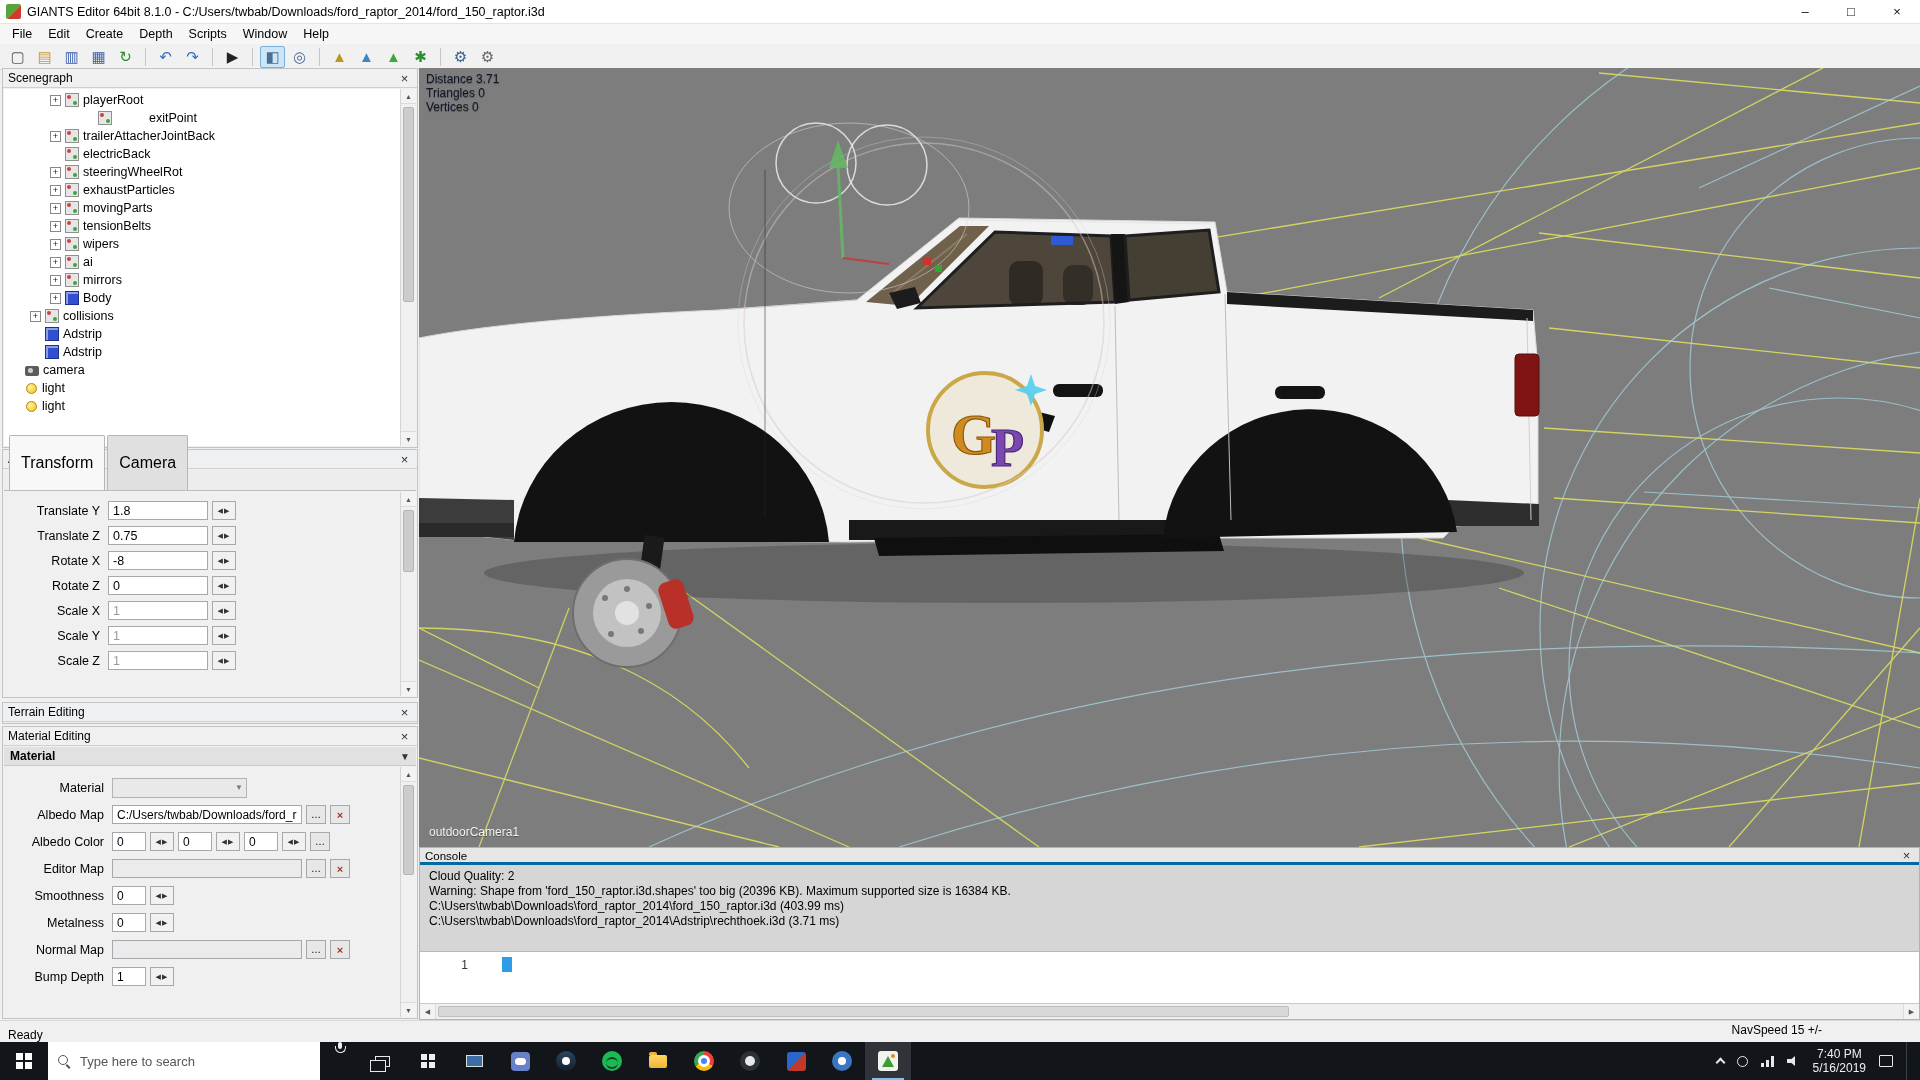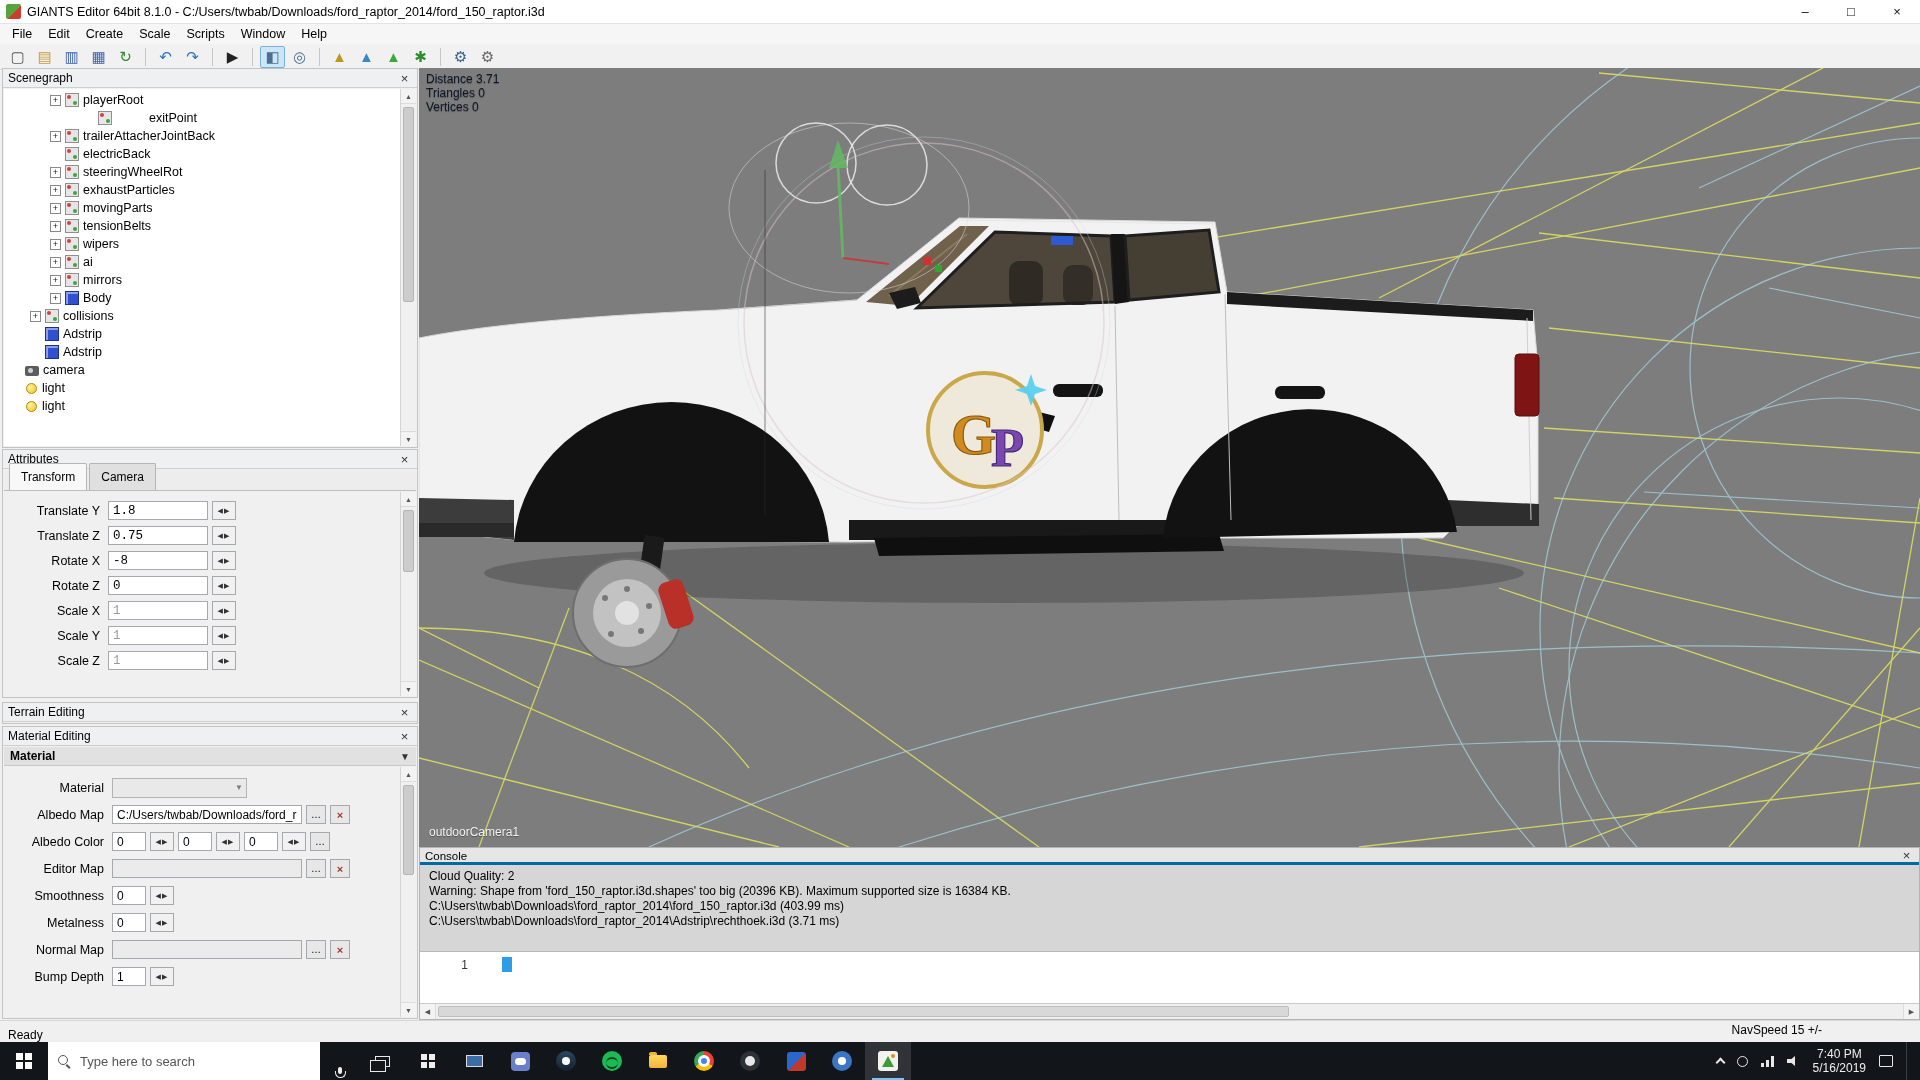--- a/index.html
+++ b/index.html
@@ -43,26 +43,26 @@
   .ti-camera::after{content:'';position:absolute;left:3px;top:2px;width:5px;height:5px;border-radius:50%;background:#cfcfcf}
   .ti-light{width:11px;height:11px;margin:1px;border-radius:50%;background:radial-gradient(circle at 35% 35%,#fff2a0,#f2c21e);border:1px solid #b38a00}
 
   .vscroll{position:absolute;top:20px;right:1px;bottom:1px;width:16px;background:#f0f0f0;border-left:1px solid #d4d4d4}
   .vs-btn{height:15px;display:flex;align-items:center;justify-content:center;font-size:7px;color:#555;border-bottom:1px solid #dcdcdc;background:#f3f3f3}
   .vs-btn.bottom{position:absolute;bottom:0;left:0;right:0;border-top:1px solid #dcdcdc;border-bottom:none}
   .vs-thumb{position:absolute;left:2px;right:2px;background:#cccccc;border:1px solid #b4b4b4;border-radius:2px}
 
   #attributes{left:2px;top:449px;width:416px;height:249px}
   #attr-tabs{position:absolute;left:1px;right:1px;top:20px;height:21px;background:#ededed;border-bottom:1px solid #bdbdbd;display:flex;align-items:flex-end;padding-left:5px;gap:2px}
-  .attr-tab{padding:6px 11px;font-size:12px;border:1px solid #b5b5b5;border-bottom:none;background:#e0e0e0;border-radius:2px 2px 0 0}
+  .attr-tab{padding:18px 11px;font-size:16px;border:1px solid #b5b5b5;border-bottom:none;background:#e0e0e0;border-radius:2px 2px 0 0}
   .attr-tab.active{background:#f8f8f8}
   #attr-fields{position:absolute;left:1px;right:17px;top:42px;bottom:1px;padding-top:6px}
   .attr-row{height:25px;display:flex;align-items:center}
   .attr-label{width:96px;text-align:right;margin-right:8px;font-size:12.5px}
-  .attr-input{width:100px;height:19px;border:1px solid #a5a9ae;background:#fff;font-size:12.5px;padding:0 4px;font-family:Liberation Mono, monospace}
+  .attr-input{width:100px;height:19px;border:1px solid #a5a9ae;background:#fff;font-size:12.5px;padding:0 4px;font-family:Liberation Sans, sans-serif}
   .attr-input.disabled{color:#9b9b9b}
   .spinner{width:24px;height:19px;border:1px solid #a5a9ae;background:#f1f1f1;margin-left:4px;display:flex;align-items:center;justify-content:center;font-size:7px;color:#333;letter-spacing:1px}
 
   #terrain{left:2px;top:702px;width:416px;height:22px}
   #material{left:2px;top:726px;width:416px;height:293px}
   .mat-subheader{position:absolute;left:1px;right:1px;top:20px;height:19px;background:#e1e1e1;border-bottom:1px solid #c8c8c8;display:flex;align-items:center;padding:0 6px;font-size:12px;font-weight:bold}
   .mat-caret{margin-left:auto;font-size:10px;color:#333}
   #mat-content{position:absolute;left:1px;right:17px;top:40px;bottom:1px;padding-top:7px}
   .mat-row{height:27px;display:flex;align-items:center}
   .mat-label{width:100px;text-align:right;margin-right:8px;font-size:12.5px;flex:none}
@@ -92,21 +92,21 @@
   .hs-btn{width:16px;display:flex;align-items:center;justify-content:center;font-size:7px;color:#555;background:#f3f3f3;border-right:1px solid #dcdcdc}
   .hs-btn.right{border-left:1px solid #dcdcdc;border-right:none}
   .hs-track{flex:1;position:relative}
   .hs-thumb{position:absolute;left:2px;top:2px;bottom:2px;width:58%;background:#d8d8d8;border:1px solid #bdbdbd;border-radius:2px}
 
   
   #statusbar{left:0;top:1020px;width:1920px;height:22px;background:#f0f0f0;border-top:1px solid #d6d6d6;display:flex;align-items:flex-end;padding:0 8px;font-size:12px}
   #navspeed{position:absolute;right:98px;top:1023px;font-size:12px}
 
   
-  #taskbar{left:0;top:1042px;width:1920px;height:38px;background:#12151a;display:flex;align-items:flex-end;color:#eee}
+  #taskbar{left:0;top:1042px;width:1920px;height:38px;background:#12151a;display:flex;align-items:flex-start;color:#eee}
   #tb-start{width:48px;height:100%;display:flex;align-items:center;justify-content:center}
   .ic-win{display:grid;grid-template-columns:7px 7px;grid-template-rows:7px 7px;gap:1.5px}
   .ic-win i{background:#fff}
   #tb-search{width:272px;height:100%;background:#fff;color:#555;display:flex;align-items:center;gap:9px;padding:0 10px;font-size:13px}
   .ic-search{width:13px;height:13px;position:relative;flex:none}
   .ic-search::before{content:'';position:absolute;left:0;top:0;width:8px;height:8px;border:1.5px solid #555;border-radius:50%}
   .ic-search::after{content:'';position:absolute;left:9px;top:9px;width:5px;height:1.5px;background:#555;transform:rotate(45deg);transform-origin:0 0}
   .ic-mic{width:9px;height:13px;position:relative;margin:0 15px;flex:none}
   .ic-mic::before{content:'';position:absolute;left:2.5px;top:0;width:4px;height:7px;border-radius:2px;background:#eee}
   .ic-mic::after{content:'';position:absolute;left:0;top:4px;width:9px;height:6px;border:1.5px solid #eee;border-top:none;border-radius:0 0 6px 6px}
@@ -159,21 +159,21 @@
       <span class="win-btn">–</span>
       <span class="win-btn">□</span>
       <span class="win-btn">×</span>
     </div>
   </div>
 
   <div id="menubar" class="abs">
       <span class="menu-item">File</span>
       <span class="menu-item">Edit</span>
       <span class="menu-item">Create</span>
-      <span class="menu-item">Scale</span>
+      <span class="menu-item">Depth</span>
       <span class="menu-item">Scripts</span>
       <span class="menu-item">Window</span>
       <span class="menu-item">Help</span>
     </div>
 
   <div id="toolbar" class="abs">
       <span class="tbi" style="color: rgb(90, 90, 90);">▢</span>
       <span class="tbi" style="color: rgb(199, 154, 58);">▤</span>
       <span class="tbi" style="color: rgb(58, 95, 174);">▥</span>
       <span class="tbi" style="color: rgb(58, 95, 174);">▦</span>

